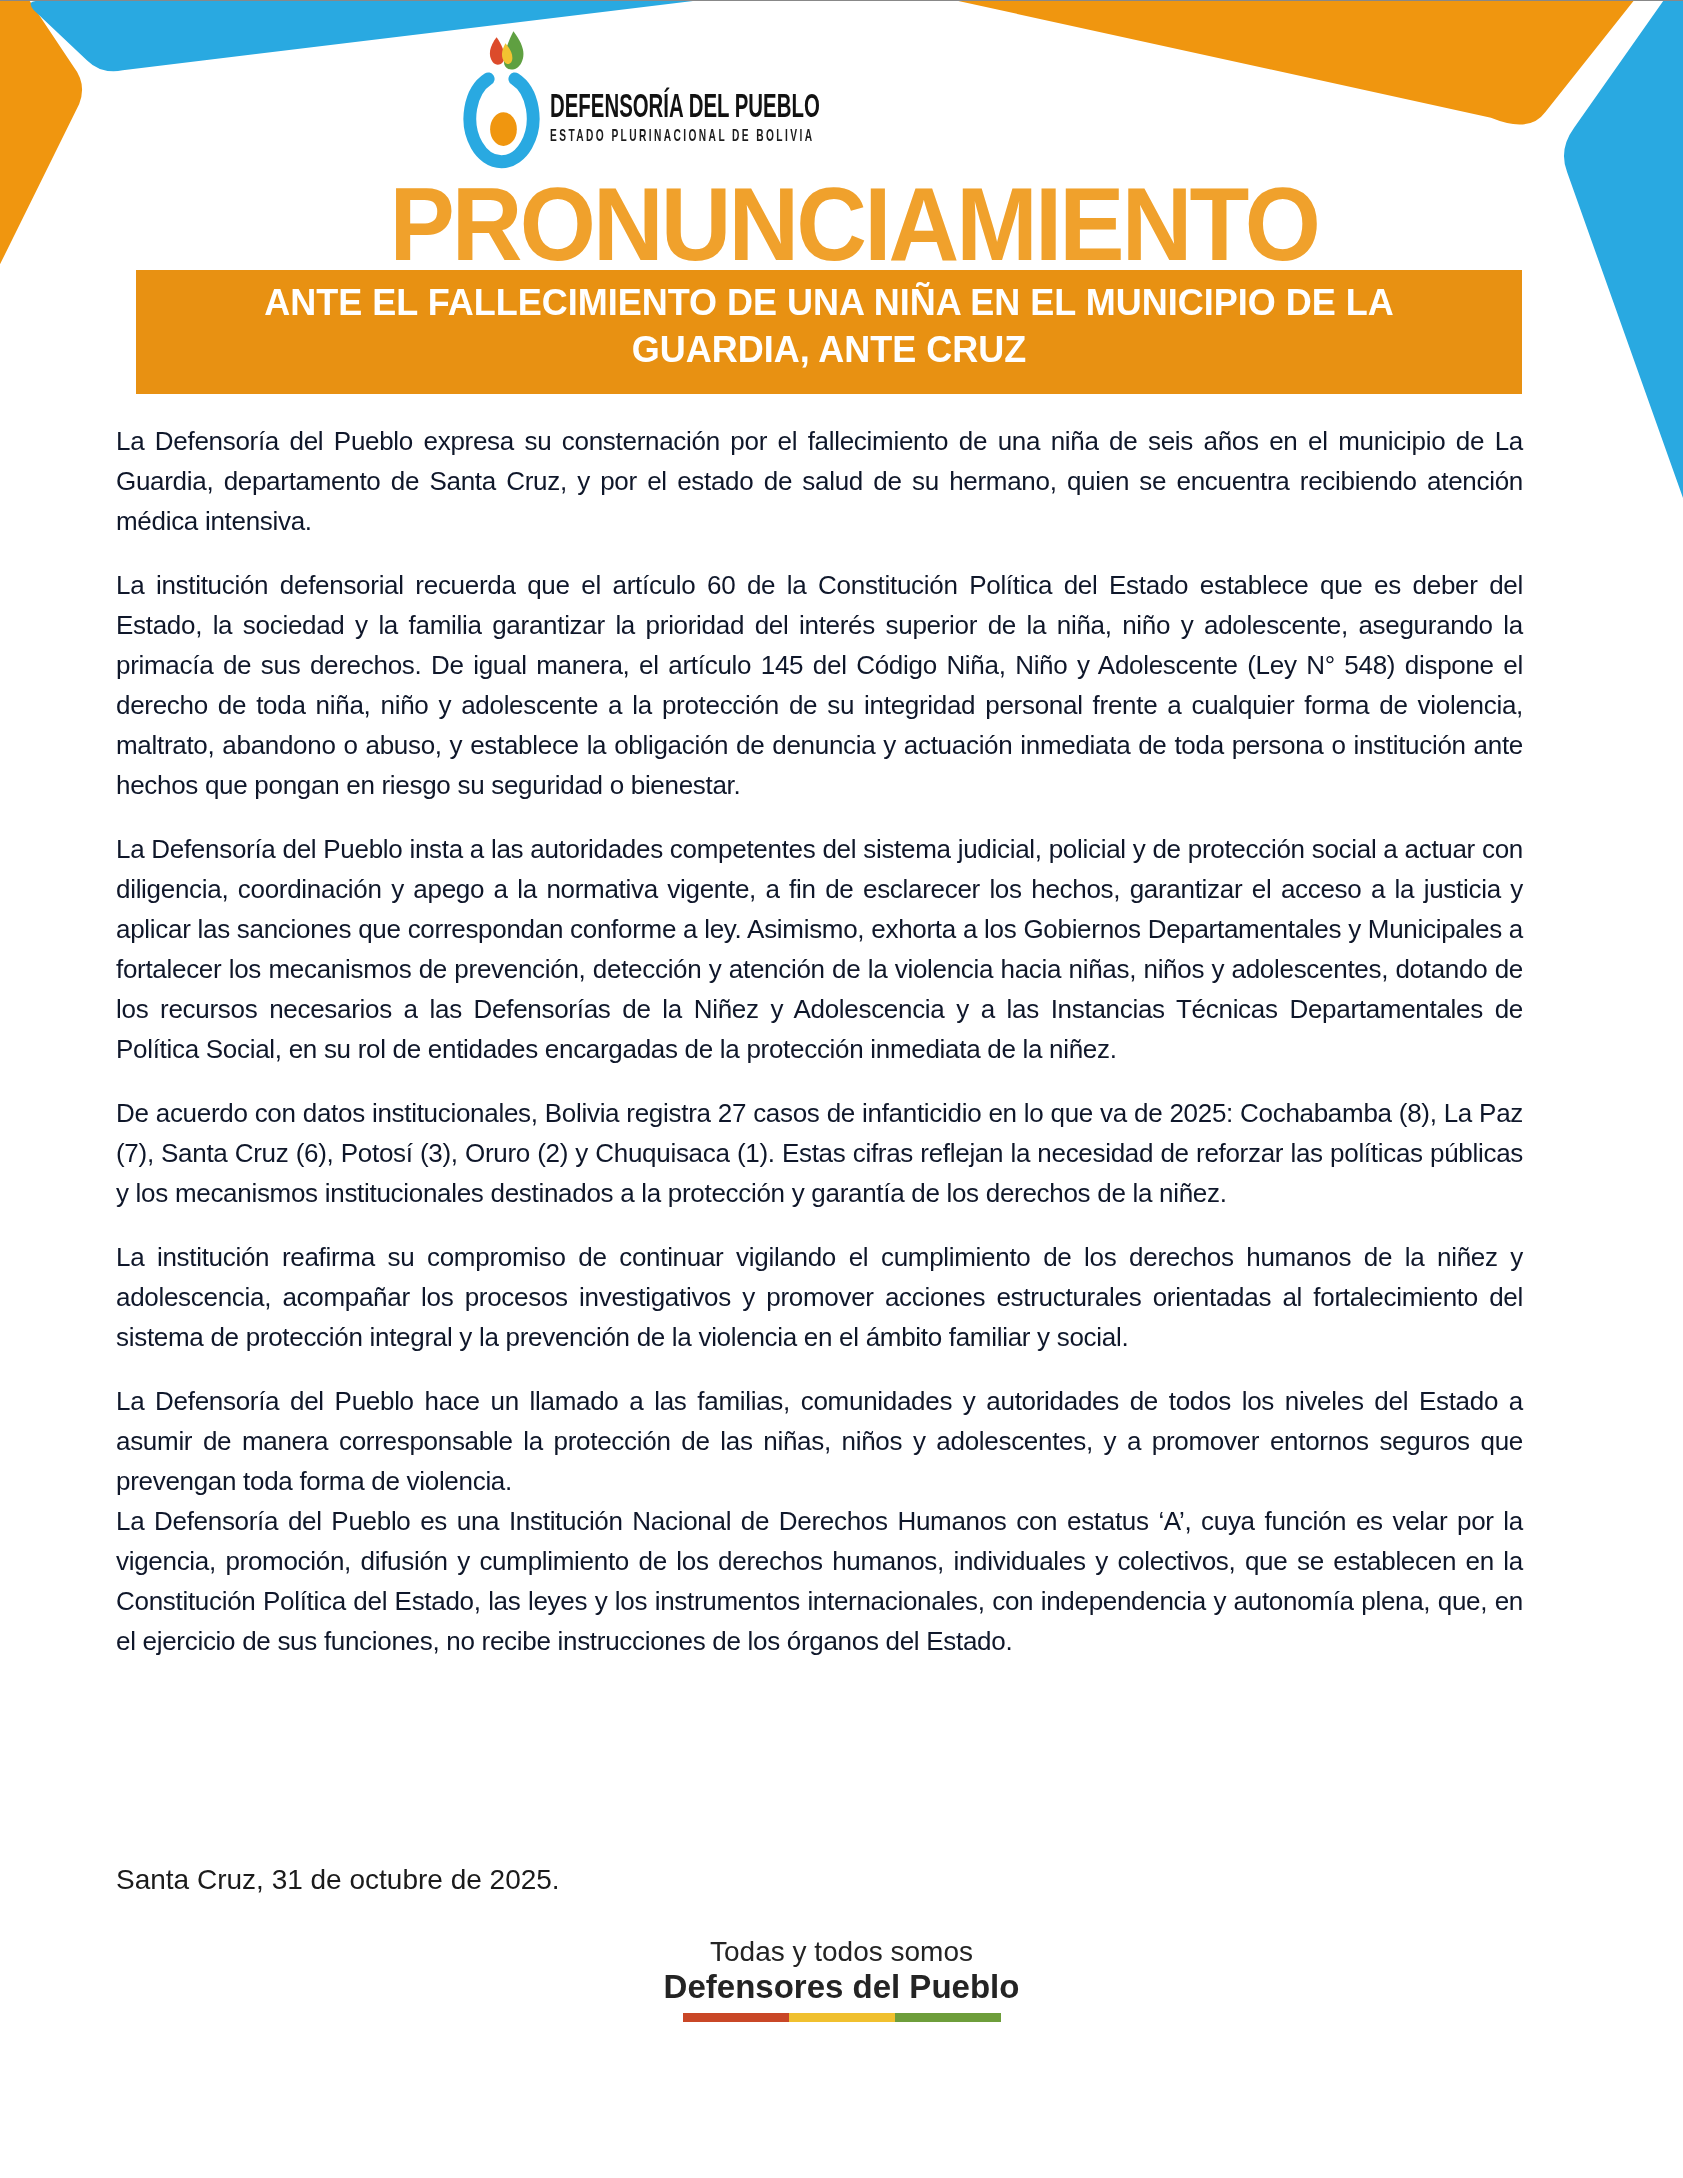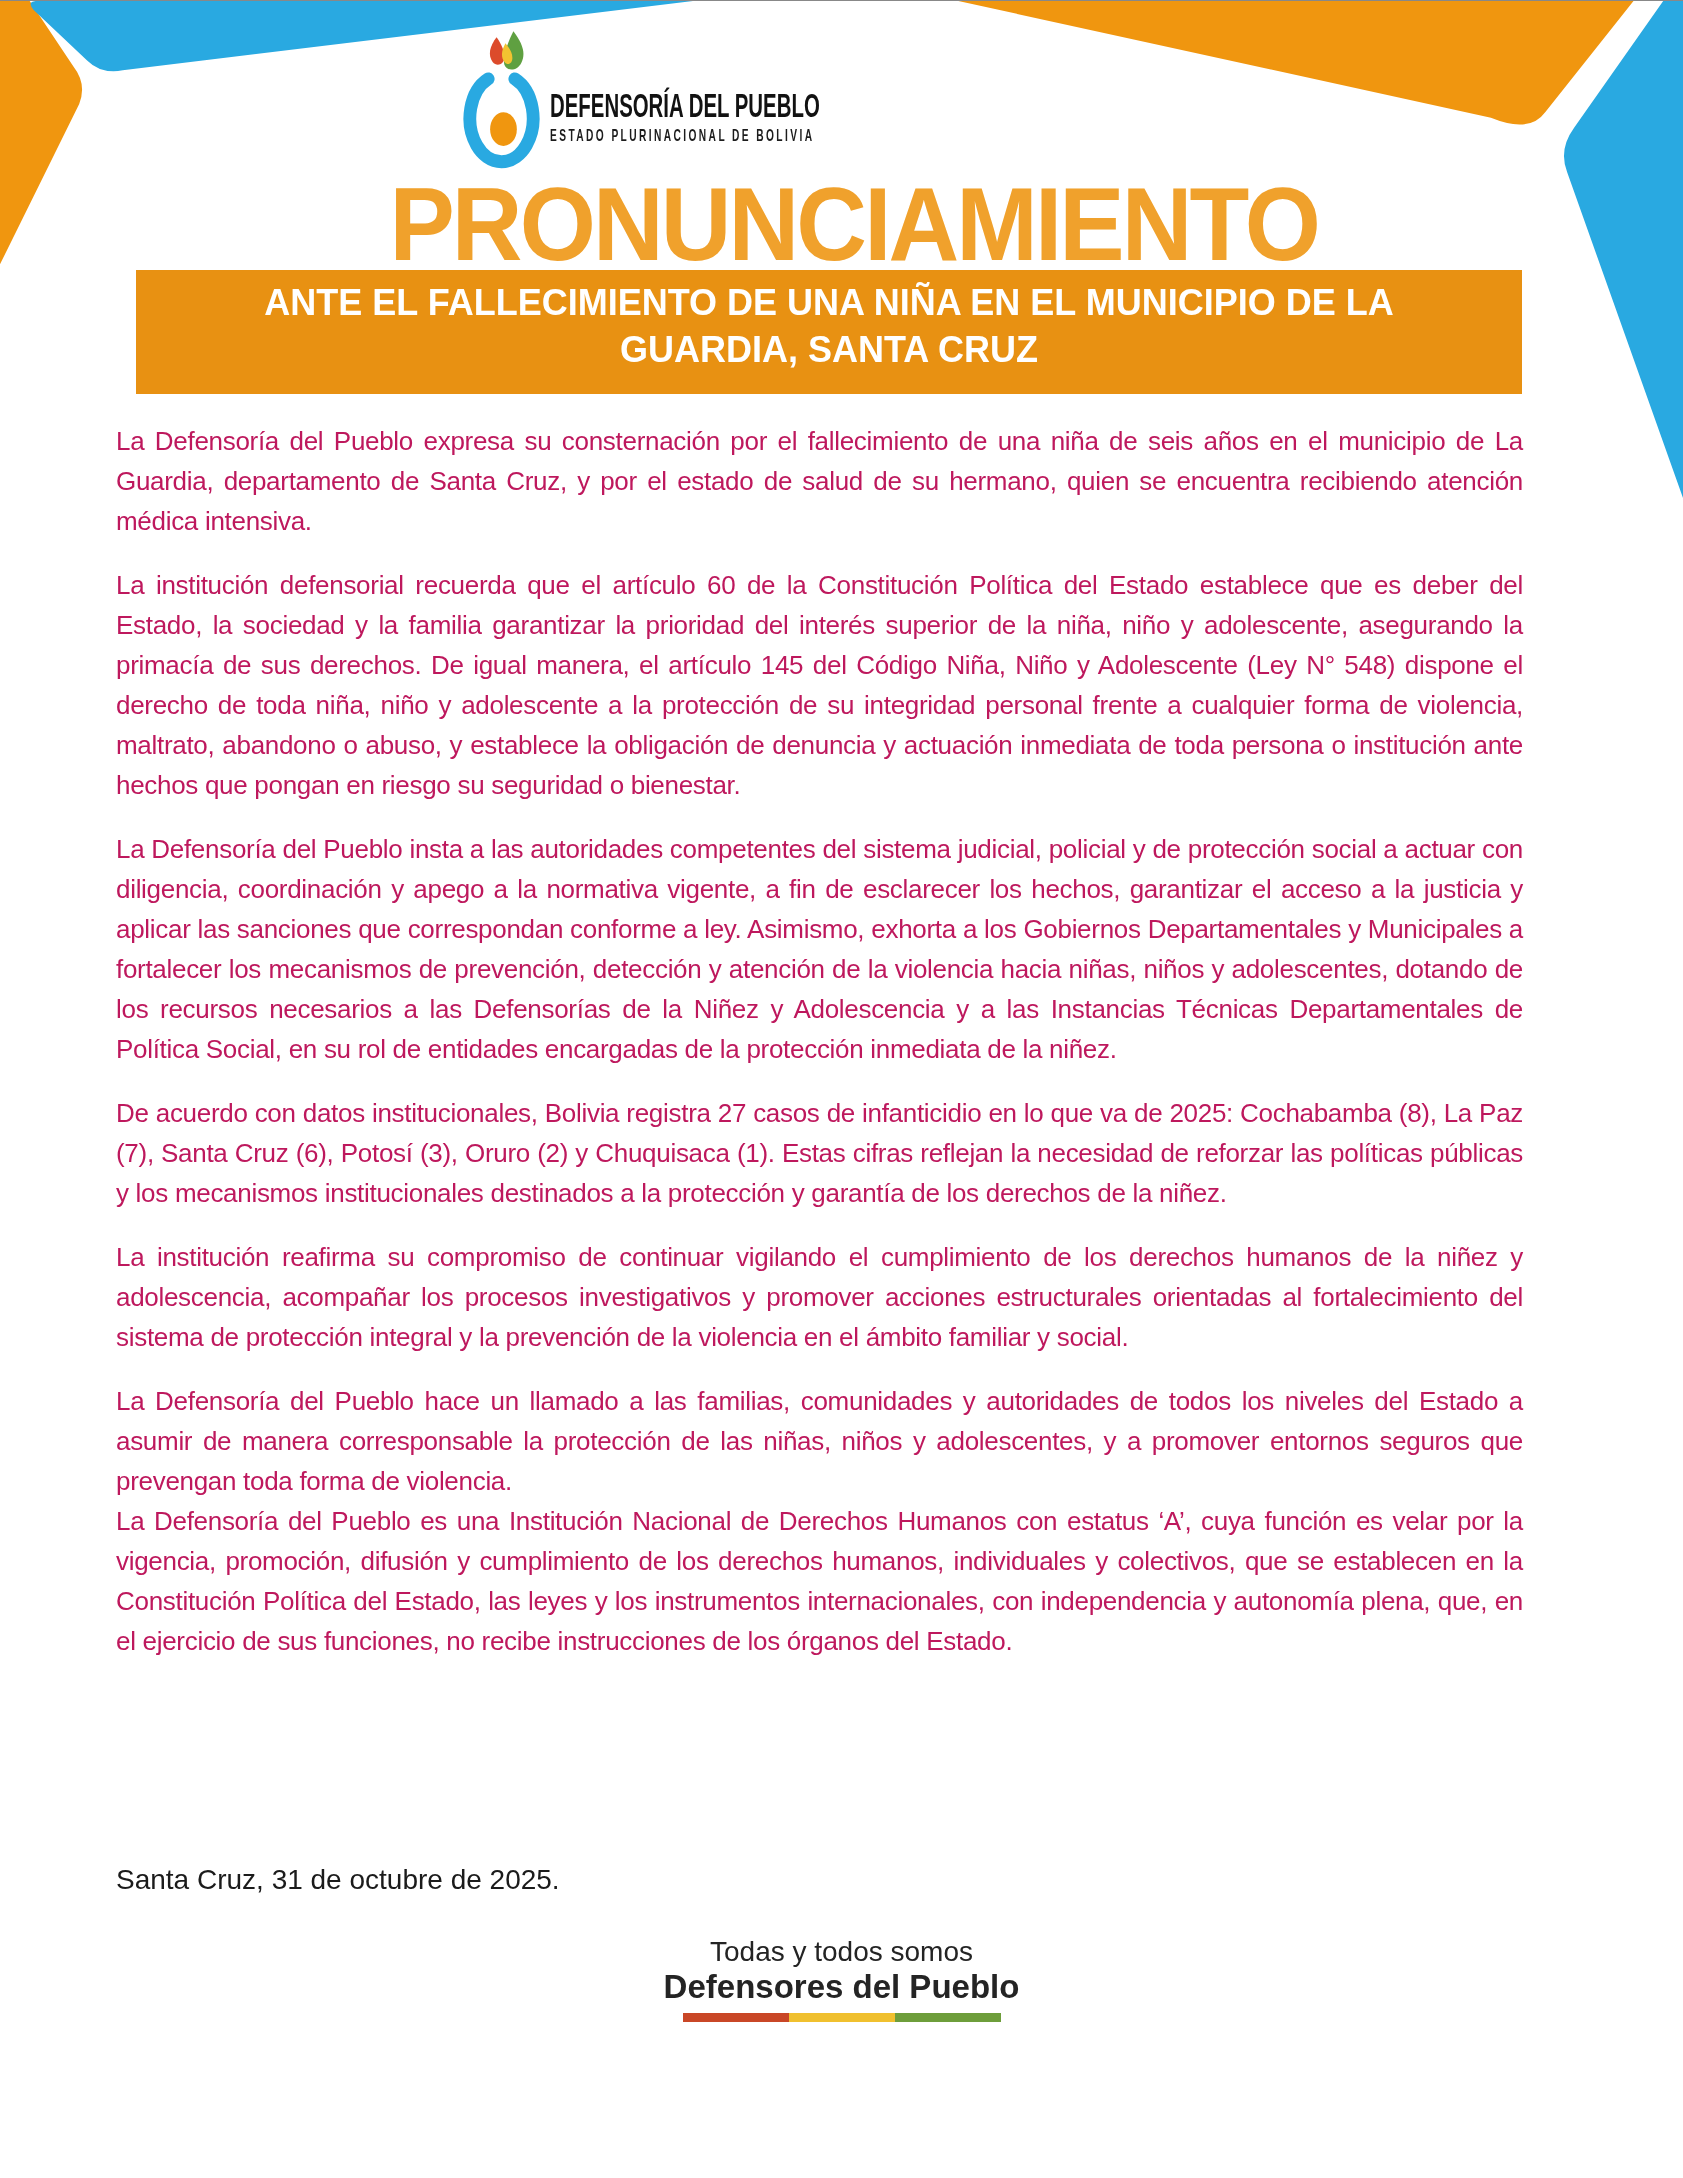--- a/index.html
+++ b/index.html
@@ -24,21 +24,21 @@
   }
 
   .banner {
     position:absolute; left:136px; top:269px; width:1386px; height:124px;
     background:#E89112; color:#fff; text-align:center;
     font-weight:bold; font-size:36px; line-height:47px; padding-top:9px;
     box-sizing:border-box;
   }
 
   
-  .body-text { position:absolute; left:116px; top:420px; width:1407px; color:#be185d; }
+  .body-text { position:absolute; left:116px; top:420px; width:1407px; color:#0f172a; }
   .para {
     margin:0 0 24px 0; font-size:26px; line-height:40px; letter-spacing:-0.3px;
     text-align:justify;
   }
   .para.tight { margin-bottom:0; }
   .date-line {
     position:absolute; left:116px; top:1863px; width:1407px;
     font-size:28px; color:#1b1b1b;
   }
 
@@ -78,21 +78,21 @@
     <div class="org-name">DEFENSORÍA DEL PUEBLO</div>
     <div class="org-sub">ESTADO PLURINACIONAL DE BOLIVIA</div>
   </div>
 
   <div class="doc-title">
     <span>PRONUNCIAMIENTO</span>
   </div>
 
   <div class="banner">
     <div>ANTE EL FALLECIMIENTO DE UNA NIÑA EN EL MUNICIPIO DE LA</div>
-    <div>GUARDIA, SANTA CRUZ</div>
+    <div>GUARDIA, ANTE CRUZ</div>
   </div>
 
   <div class="body-text">
     <p class="para">La Defensoría del Pueblo expresa su consternación por el fallecimiento de una niña de seis años en el municipio de La Guardia, departamento de Santa Cruz, y por el estado de salud de su hermano, quien se encuentra recibiendo atención médica intensiva.</p>
     <p class="para">La institución defensorial recuerda que el artículo 60 de la Constitución Política del Estado establece que es deber del Estado, la sociedad y la familia garantizar la prioridad del interés superior de la niña, niño y adolescente, asegurando la primacía de sus derechos. De igual manera, el artículo 145 del Código Niña, Niño y Adolescente (Ley N° 548) dispone el derecho de toda niña, niño y adolescente a la protección de su integridad personal frente a cualquier forma de violencia, maltrato, abandono o abuso, y establece la obligación de denuncia y actuación inmediata de toda persona o institución ante hechos que pongan en riesgo su seguridad o bienestar.</p>
     <p class="para">La Defensoría del Pueblo insta a las autoridades competentes del sistema judicial, policial y de protección social a actuar con diligencia, coordinación y apego a la normativa vigente, a fin de esclarecer los hechos, garantizar el acceso a la justicia y aplicar las sanciones que correspondan conforme a ley. Asimismo, exhorta a los Gobiernos Departamentales y Municipales a fortalecer los mecanismos de prevención, detección y atención de la violencia hacia niñas, niños y adolescentes, dotando de los recursos necesarios a las Defensorías de la Niñez y Adolescencia y a las Instancias Técnicas Departamentales de Política Social, en su rol de entidades encargadas de la protección inmediata de la niñez.</p>
     <p class="para">De acuerdo con datos institucionales, Bolivia registra 27 casos de infanticidio en lo que va de 2025: Cochabamba (8), La Paz (7), Santa Cruz (6), Potosí (3), Oruro (2) y Chuquisaca (1). Estas cifras reflejan la necesidad de reforzar las políticas públicas y los mecanismos institucionales destinados a la protección y garantía de los derechos de la niñez.</p>
     <p class="para">La institución reafirma su compromiso de continuar vigilando el cumplimiento de los derechos humanos de la niñez y adolescencia, acompañar los procesos investigativos y promover acciones estructurales orientadas al fortalecimiento del sistema de protección integral y la prevención de la violencia en el ámbito familiar y social.</p>
     <p class="para tight">La Defensoría del Pueblo hace un llamado a las familias, comunidades y autoridades de todos los niveles del Estado a asumir de manera corresponsable la protección de las niñas, niños y adolescentes, y a promover entornos seguros que prevengan toda forma de violencia.</p>
     <p class="para">La Defensoría del Pueblo es una Institución Nacional de Derechos Humanos con estatus ‘A’, cuya función es velar por la vigencia, promoción, difusión y cumplimiento de los derechos humanos, individuales y colectivos, que se establecen en la Constitución Política del Estado, las leyes y los instrumentos internacionales, con independencia y autonomía plena, que, en el ejercicio de sus funciones, no recibe instrucciones de los órganos del Estado.</p>

